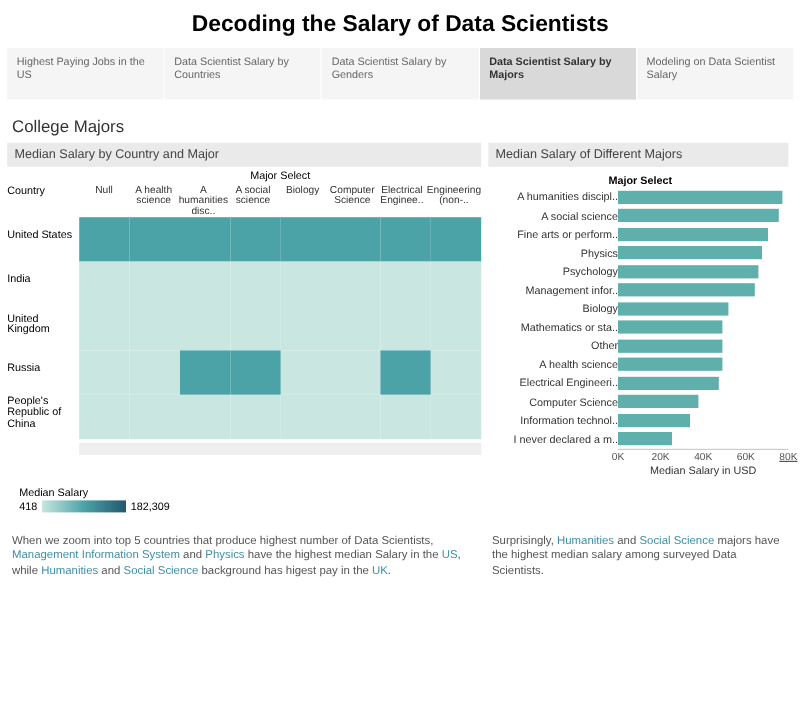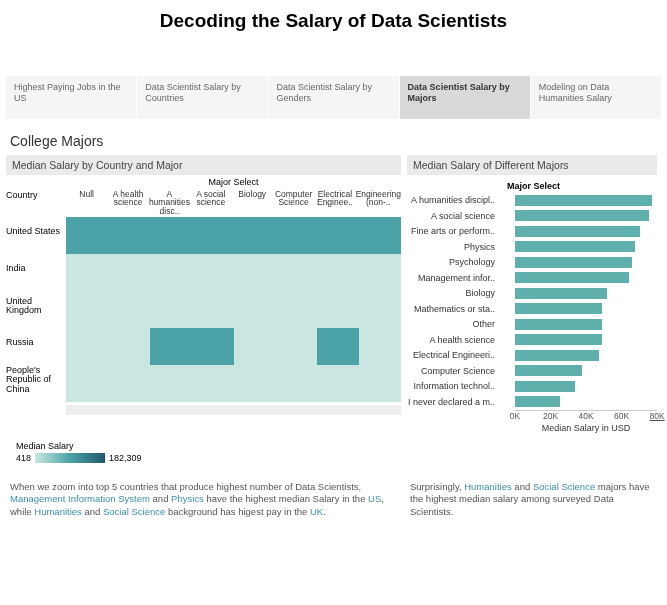--- a/index.html
+++ b/index.html
@@ -1,18 +1,18 @@
 <!DOCTYPE html>
 <html><head>
 <meta charset="utf-8">
 <style>
   * { box-sizing: border-box; margin: 0; padding: 0; }
   body { font-family: Arial, Helvetica, sans-serif; background: #fff; width: 667px; height: 605px; overflow: hidden; position: relative; }
   .title { font-size: 19px; font-weight: bold; text-align: center; padding: 10px 0 8px; }
-  .tabs { display: flex; gap: 1px; padding: 0 6px; margin-top: 36px; }
+  .tabs { display: flex; gap: 1px; padding: 0 6px; }
   .tab { flex: 1; background: #f5f5f5; padding: 6px 8px 14px; font-size: 9px; color: #666; line-height: 1.25; cursor: pointer; }
   .tab.active { background: #d9d9d9; font-weight: bold; color: #333; }
   .section-title { font-size: 14px; color: #333; padding: 14px 0 6px 10px; }
   .panels { display: flex; gap: 6px; padding: 0 6px; }
   .panel-left { width: 395px; }
   .panel-right { width: 250px; }
   .panel-head { background: #eaeaea; font-size: 10.5px; padding: 4px 6px; color: #444; }
   .heatmap-wrap { position: relative; height: 230px; margin-top: 2px; }
   .maj-header { position:absolute; top:0; left:60px; right:0; font-size:9px; text-align:center; }
   .maj-cols { position:absolute; top:13px; left:60px; right:0; display:flex; }
@@ -24,42 +24,42 @@
   .grid-cell { flex:1; background:#c9e6e0; }
   .grid-row.us .grid-cell { background:#4ba3a8; }
   .grid-cell.dark { background:#4ba3a8; }
   .scroll-shade { position:absolute; left:60px; bottom:-8px; right:0; height:10px; background:#eee; }
   .legend { padding: 10px 0 0 10px; font-size:9px;margin-top:24px; }
   .legend-bar { display:flex; align-items:center; gap:4px; margin-top:2px; }
   .legend-grad { width:70px; height:10px; background:linear-gradient(90deg,#c9e6e0,#4ba3a8,#23576e); }
   .bars-wrap { position:relative; height:258px; border-left:0; padding-top:4px;}
   .bars-head { font-size:9px; font-weight:bold; padding:2px 0 2px 100px; }
   .bar-row { display:flex; align-items:center; height:15.5px; }
-  .bar-label { width:108px; text-align:right; font-size:9px; padding-right:20px; color:#333; white-space:nowrap; overflow:hidden; }
+  .bar-label { width:108px; text-align:right; font-size:9px; padding-right:0; color:#333; white-space:nowrap; overflow:hidden; }
   .bar-track { flex:1; position:relative; height:11px; }
   .bar-fill { position:absolute; left:0; top:0; bottom:0; background:#5fb0ac; }
   .axis { position:relative; margin-left:108px; height:26px; border-top:1px solid #ccc; }
   .axis-tick { position:absolute; top:0; font-size:8.5px; transform:translateX(-50%); color:#555; }
   .axis-label { text-align:center; font-size:9px; padding-top:12px; color:#333; }
   .footer { display:flex; gap:20px; padding: 18px 10px 0; font-size:9.5px; color:#555; line-height:1.35; }
   .footer .left { width:380px; }
   .footer .right { width:240px; }
   .footer a { color:#3d8ea8; text-decoration:none; }
 </style>
 </head>
 <body>
 
 <div class="title">Decoding the Salary of Data Scientists</div>
 
 <div class="tabs">
   <div class="tab">Highest Paying Jobs in the US</div>
   <div class="tab">Data Scientist Salary by Countries</div>
   <div class="tab">Data Scientist Salary by Genders</div>
   <div class="tab active">Data Scientist Salary by Majors</div>
-  <div class="tab">Modeling on Data Humanities Salary</div>
+  <div class="tab">Modeling on Data Scientist Salary</div>
 </div>
 
 <div class="section-title">College Majors</div>
 
 <div class="panels">
   <div class="panel-left">
     <div class="panel-head">Median Salary by Country and Major</div>
     <div class="heatmap-wrap">
       <div class="maj-header">Major Select</div>
       <div class="country-col">

